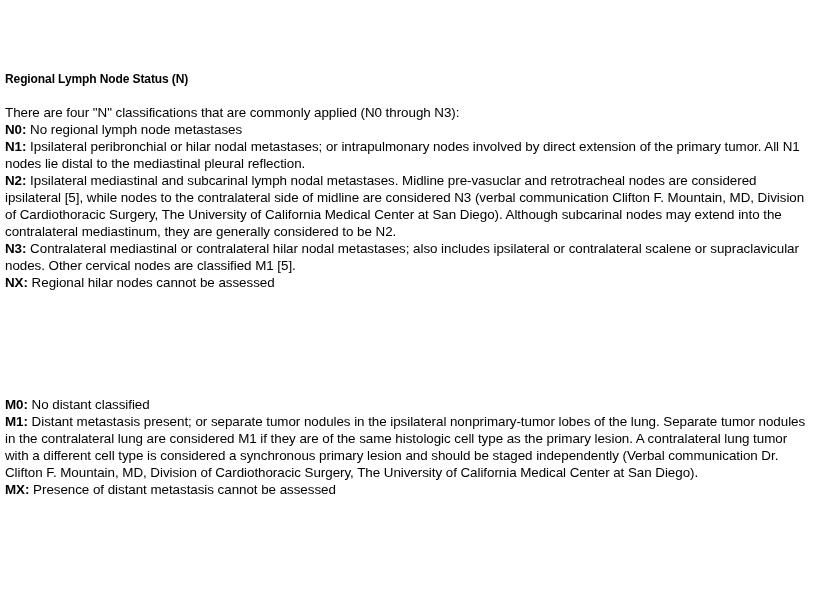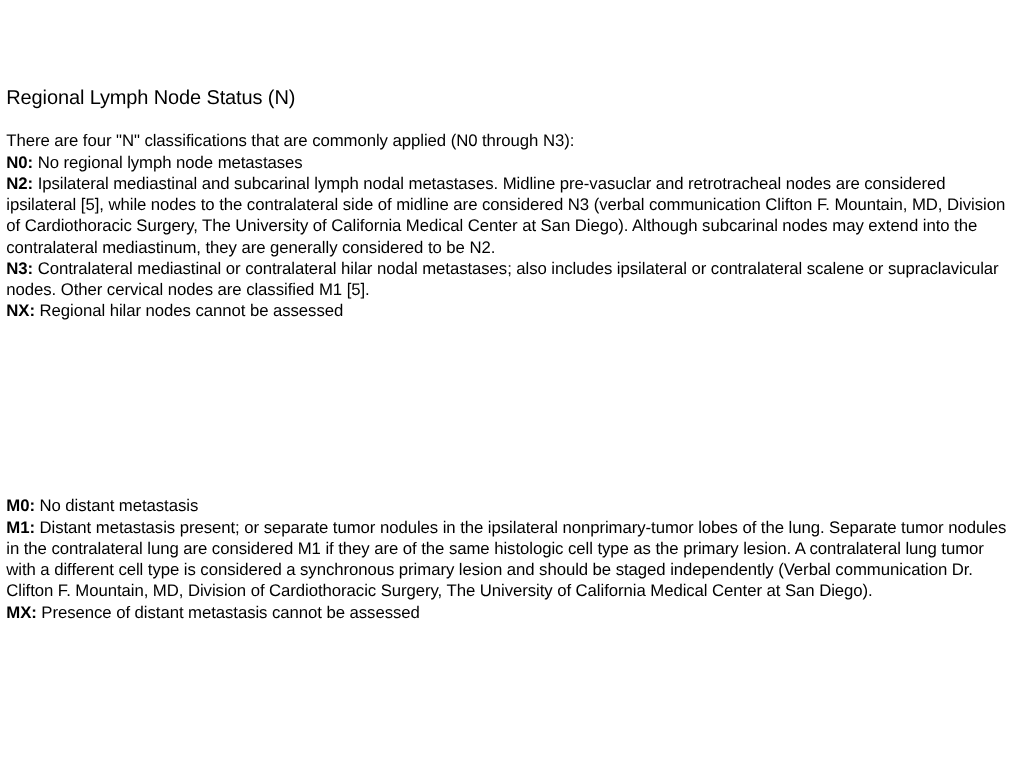--- a/index.html
+++ b/index.html
@@ -16,22 +16,22 @@
       position: relative;
     }
     .section {
       position: absolute;
       left: 5px;
       right: 8px;
     }
     #section-n { top: 68px; }
     #section-m { top: 382px; }
     .section-title {
-      font-size: 16px;
-      font-weight: normal;
+      font-size: 12px;
+      font-weight: bold;
       margin: 0;
       height: 22px;
       line-height: 22px;
       letter-spacing: -0.1px;
     }
     .section-body {
       margin-top: 14px;
       font-size: 13.4px;
       line-height: 17px;
       letter-spacing: -0.05px;
@@ -45,25 +45,26 @@
     }
   </style>
 </head>
 <body>
 
 <div class="section" id="section-n">
   <h2 class="section-title">Regional Lymph Node Status (N)</h2>
   <div class="section-body">
     <p>There are four "N" classifications that are commonly applied (N0 through N3):</p>
     <p><span class="code">N0</span><span class="code">:</span><span> No regional lymph node metastases</span></p>
+    <p><span class="code">N1</span><span class="code">:</span><span> Ipsilateral peribronchial or hilar nodal metastases; or intrapulmonary nodes involved by direct extension of the primary tumor. All N1 nodes lie distal to the mediastinal pleural reflection.</span></p>
     <p><span class="code">N2</span><span class="code">:</span><span> Ipsilateral mediastinal and subcarinal lymph nodal metastases. Midline pre-vasuclar and retrotracheal nodes are considered ipsilateral [5], while nodes to the contralateral side of midline are considered N3 (verbal communication Clifton F. Mountain, MD, Division of Cardiothoracic Surgery, The University of California Medical Center at San Diego). Although subcarinal nodes may extend into the contralateral mediastinum, they are generally considered to be N2.</span></p>
     <p><span class="code">N3</span><span class="code">:</span><span> Contralateral mediastinal or contralateral hilar nodal metastases; also includes ipsilateral or contralateral scalene or supraclavicular nodes. Other cervical nodes are classified M1 [5].</span></p>
     <p><span class="code">NX</span><span class="code">:</span><span> Regional hilar nodes cannot be assessed</span></p>
   </div>
 </div>
 
 <div class="section" id="section-m">
   <div class="section-body">
-    <p><span class="code">M0</span><span class="code">:</span><span> No distant metastasis</span></p>
+    <p><span class="code">M0</span><span class="code">:</span><span> No distant classified</span></p>
     <p><span class="code">M1</span><span class="code">:</span><span> Distant metastasis present; or separate tumor nodules in the ipsilateral nonprimary-tumor lobes of the lung. Separate tumor nodules in the contralateral lung are considered M1 if they are of the same histologic cell type as the primary lesion. A contralateral lung tumor with a different cell type is considered a synchronous primary lesion and should be staged independently (Verbal communication Dr. Clifton F. Mountain, MD, Division of Cardiothoracic Surgery, The University of California Medical Center at San Diego).</span></p>
     <p><span class="code">MX</span><span class="code">:</span><span> Presence of distant metastasis cannot be assessed</span></p>
   </div>
 </div>
 
 </body></html>

